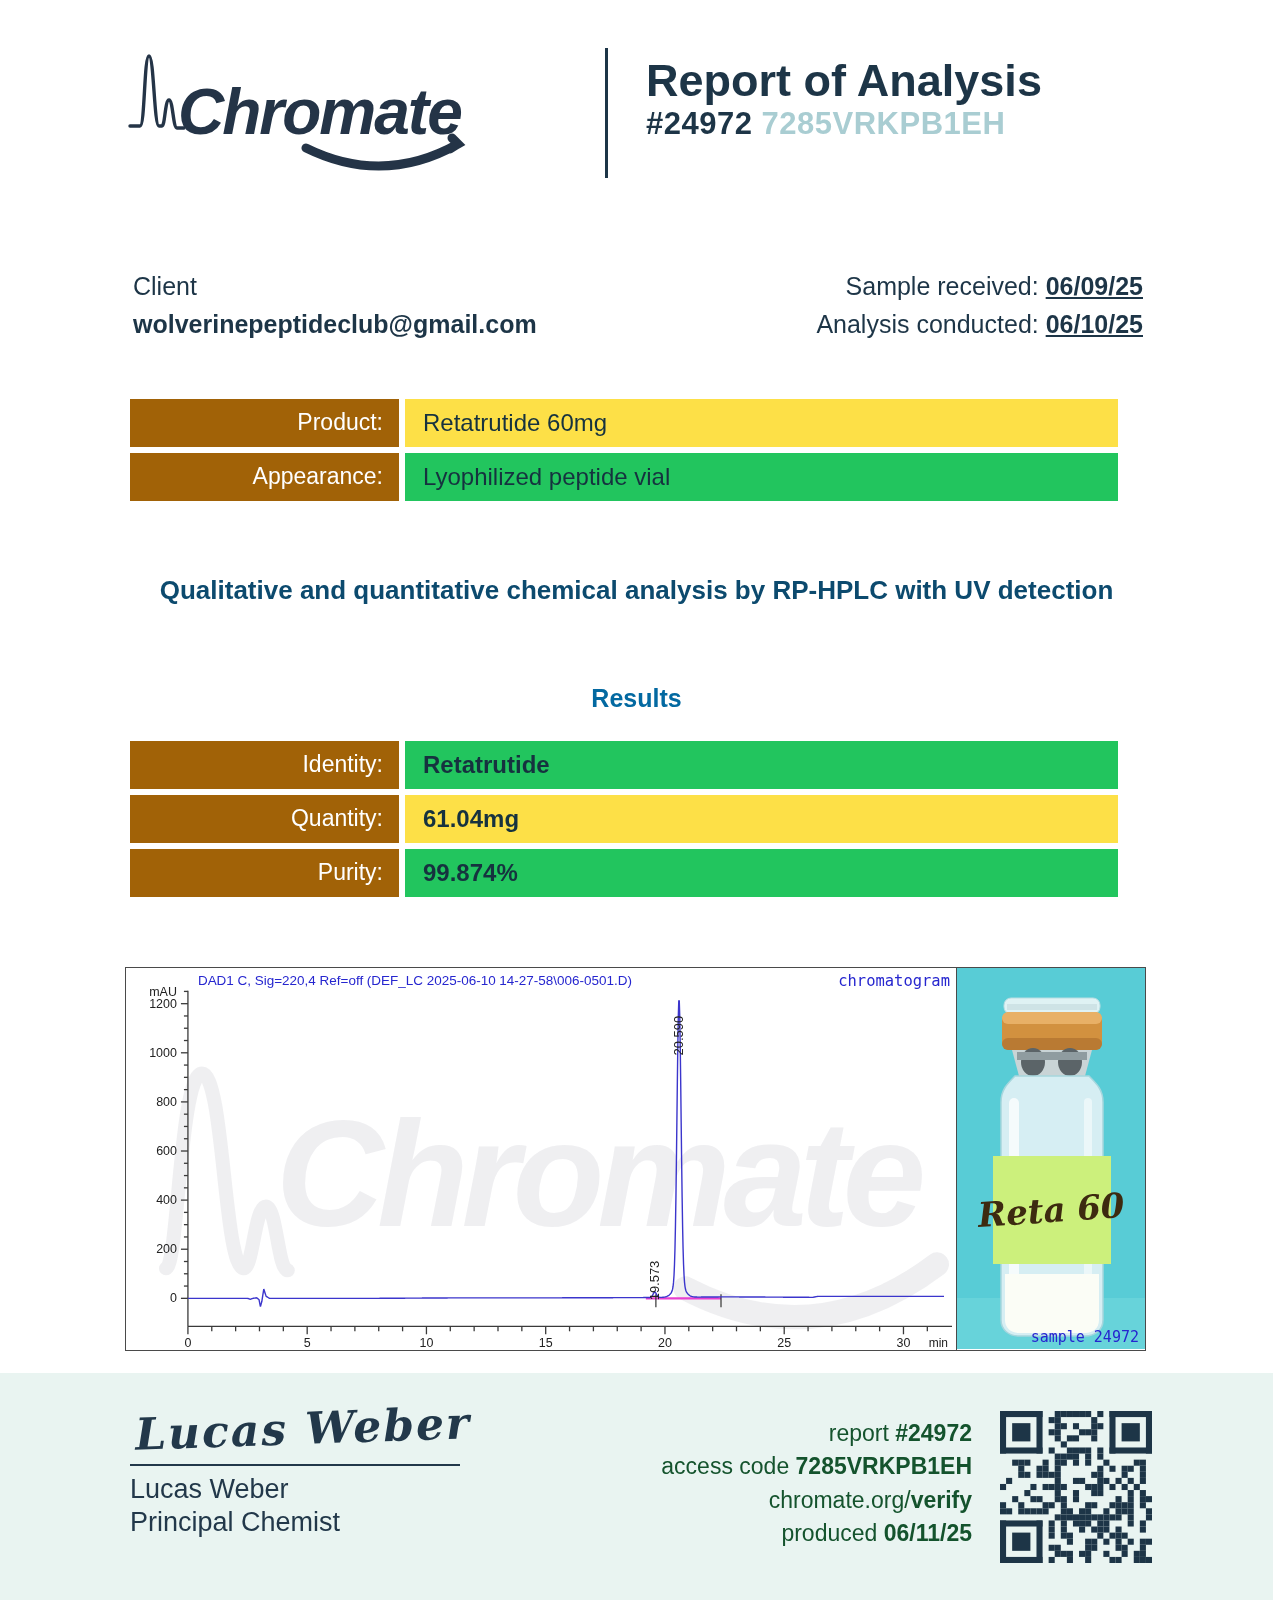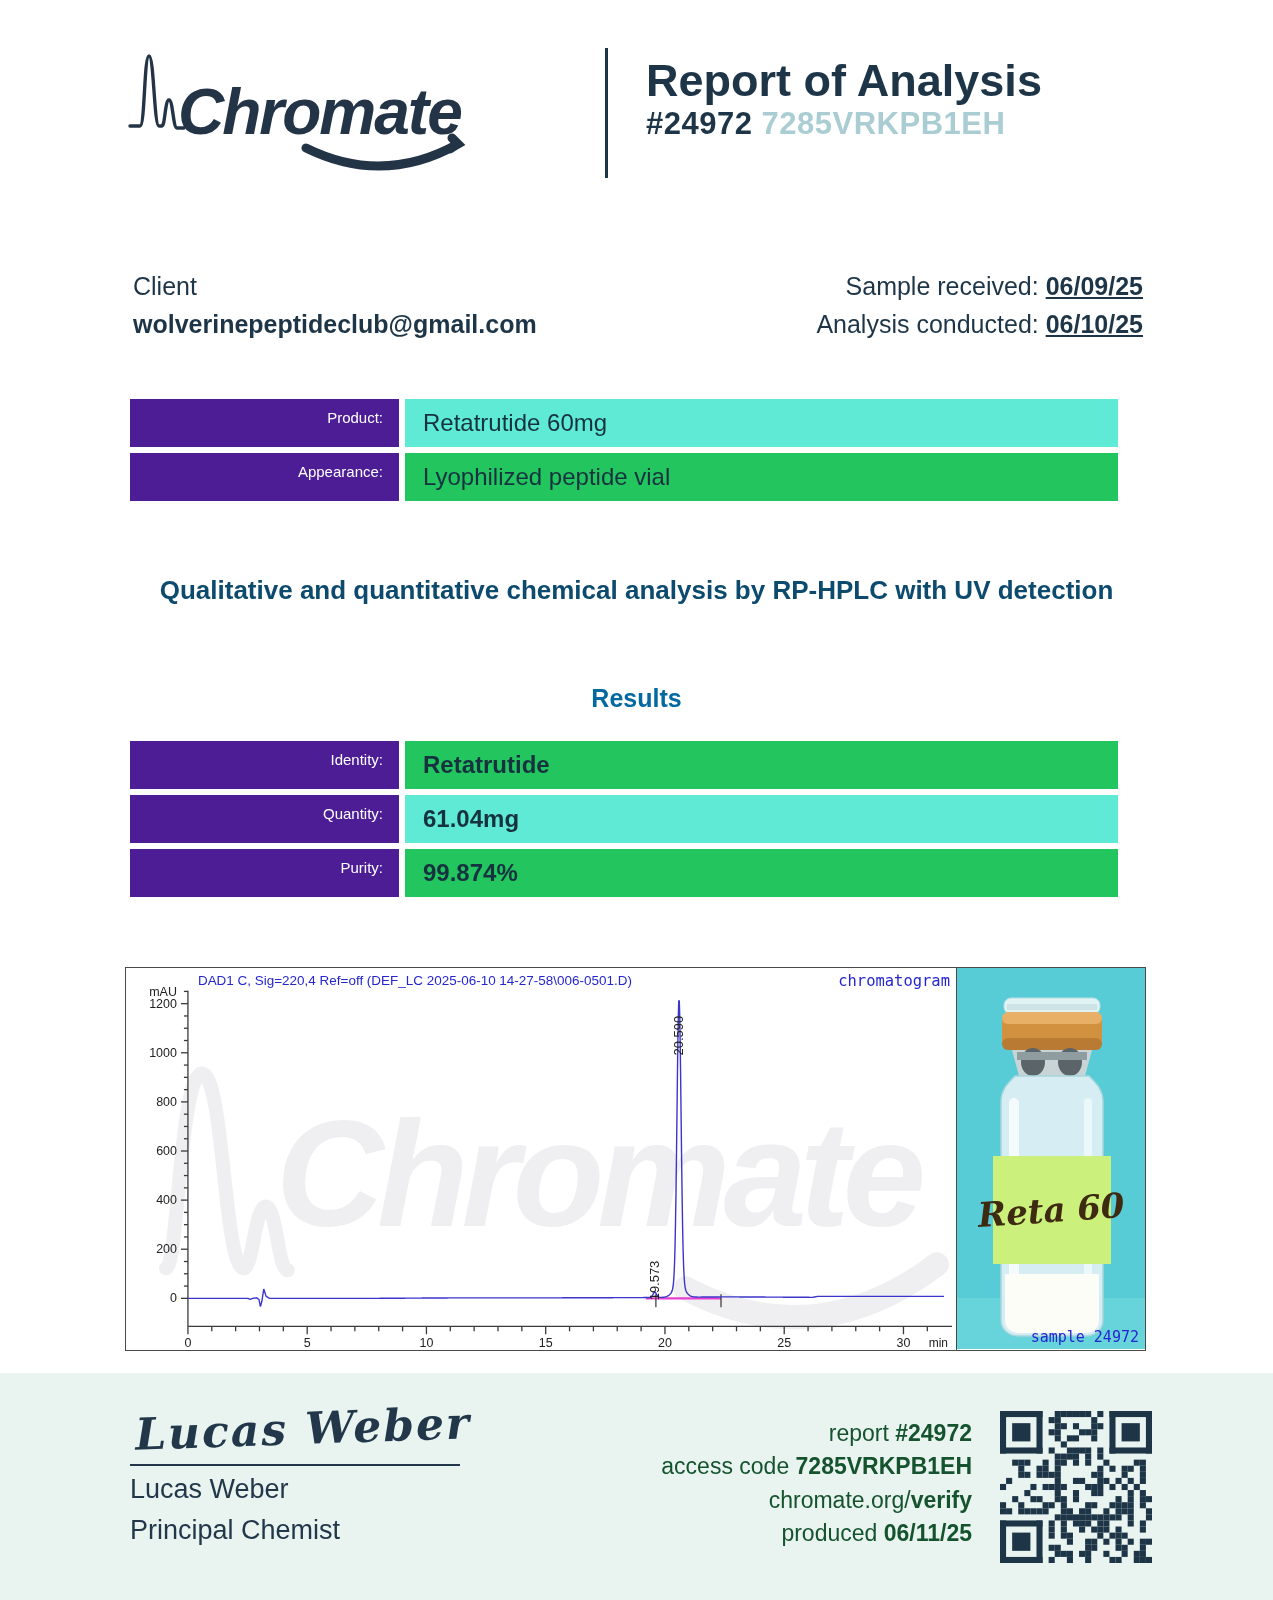--- a/index.html
+++ b/index.html
@@ -18,45 +18,45 @@
   .hdr-code .acc{color:#a9cdd2;}
   
   .client-row{display:flex;justify-content:space-between;align-items:flex-start;
     margin:82px 130px 0 133px;font-size:25px;line-height:1.5;}
   .client-email{font-weight:bold;}
   .dates{text-align:right;}
   .dates b{font-weight:bold;text-decoration:underline;}
   
   .kv-table{margin:0 155px 0 130px;}
   .kv-row{display:flex;margin-bottom:6px;}
-  .kv-label{width:253px;background:#4c1d95;color:#ffffff;text-align:right;
-    padding:10px 16px 10px 0;font-size:15px;flex:none;}
+  .kv-label{width:253px;background:#a16207;color:#ffffff;text-align:right;
+    padding:10px 16px 10px 0;font-size:23px;flex:none;}
   .kv-value{flex:1;margin-left:6px;padding:10px 0 10px 18px;font-size:24px;color:#16323f;}
-  .shade-a{background:#5eead4;}
+  .shade-a{background:#fde047;}
   .shade-b{background:#22c55e;}
   .kv-bold .kv-value{font-weight:bold;}
   
   .statement{margin-top:74px;text-align:center;font-size:26px;font-weight:bold;color:#0c4a6e;}
   .results-heading{margin:78px 0 28px 0;text-align:center;font-size:25px;font-weight:bold;color:#0369a1;}
   
   .figure{width:1021px;height:384px;margin:70px auto 0 125px;border:1.5px solid #4a4a4a;
     display:flex;background:#ffffff;box-sizing:border-box;}
   .chrom-panel{flex:1;position:relative;border-right:1.5px solid #4a4a4a;}
   .photo-panel{width:188px;position:relative;flex:none;}
   
   .footer{position:absolute;left:0;top:1373px;width:1273px;height:227px;background:#e9f4f1;}
   .footer-inner{display:flex;justify-content:space-between;align-items:flex-start;
     padding:26px 121px 0 130px;}
   .sig-block{padding-top:10px;}
   .signature{font-family:"DejaVu Serif", serif;font-style:italic;font-weight:bold;
     font-size:44px;color:#22384a;transform:rotate(-2deg);transform-origin:left bottom;
     letter-spacing:2px;padding-left:6px;}
   .sig-line{width:330px;border-top:2.5px solid #22384a;margin-top:4px;}
   .sig-name{font-size:27px;margin-top:8px;color:#22384a;}
-  .sig-title{font-size:27px;margin-top:10px;color:#22384a;}
+  .sig-title{font-size:27px;margin-top:2px;color:#22384a;}
   .verify-block{display:flex;align-items:flex-start;padding-top:12px;}
   .verify-lines{text-align:right;font-size:23px;line-height:1.45;color:#14532d;margin-right:28px;padding-top:6px;}
   .verify-lines b{font-weight:bold;}
   .qr-box{width:152px;height:152px;}
 </style>
 </head>
 <body>
 
 <div class="header">
   <div class="logo-box">

